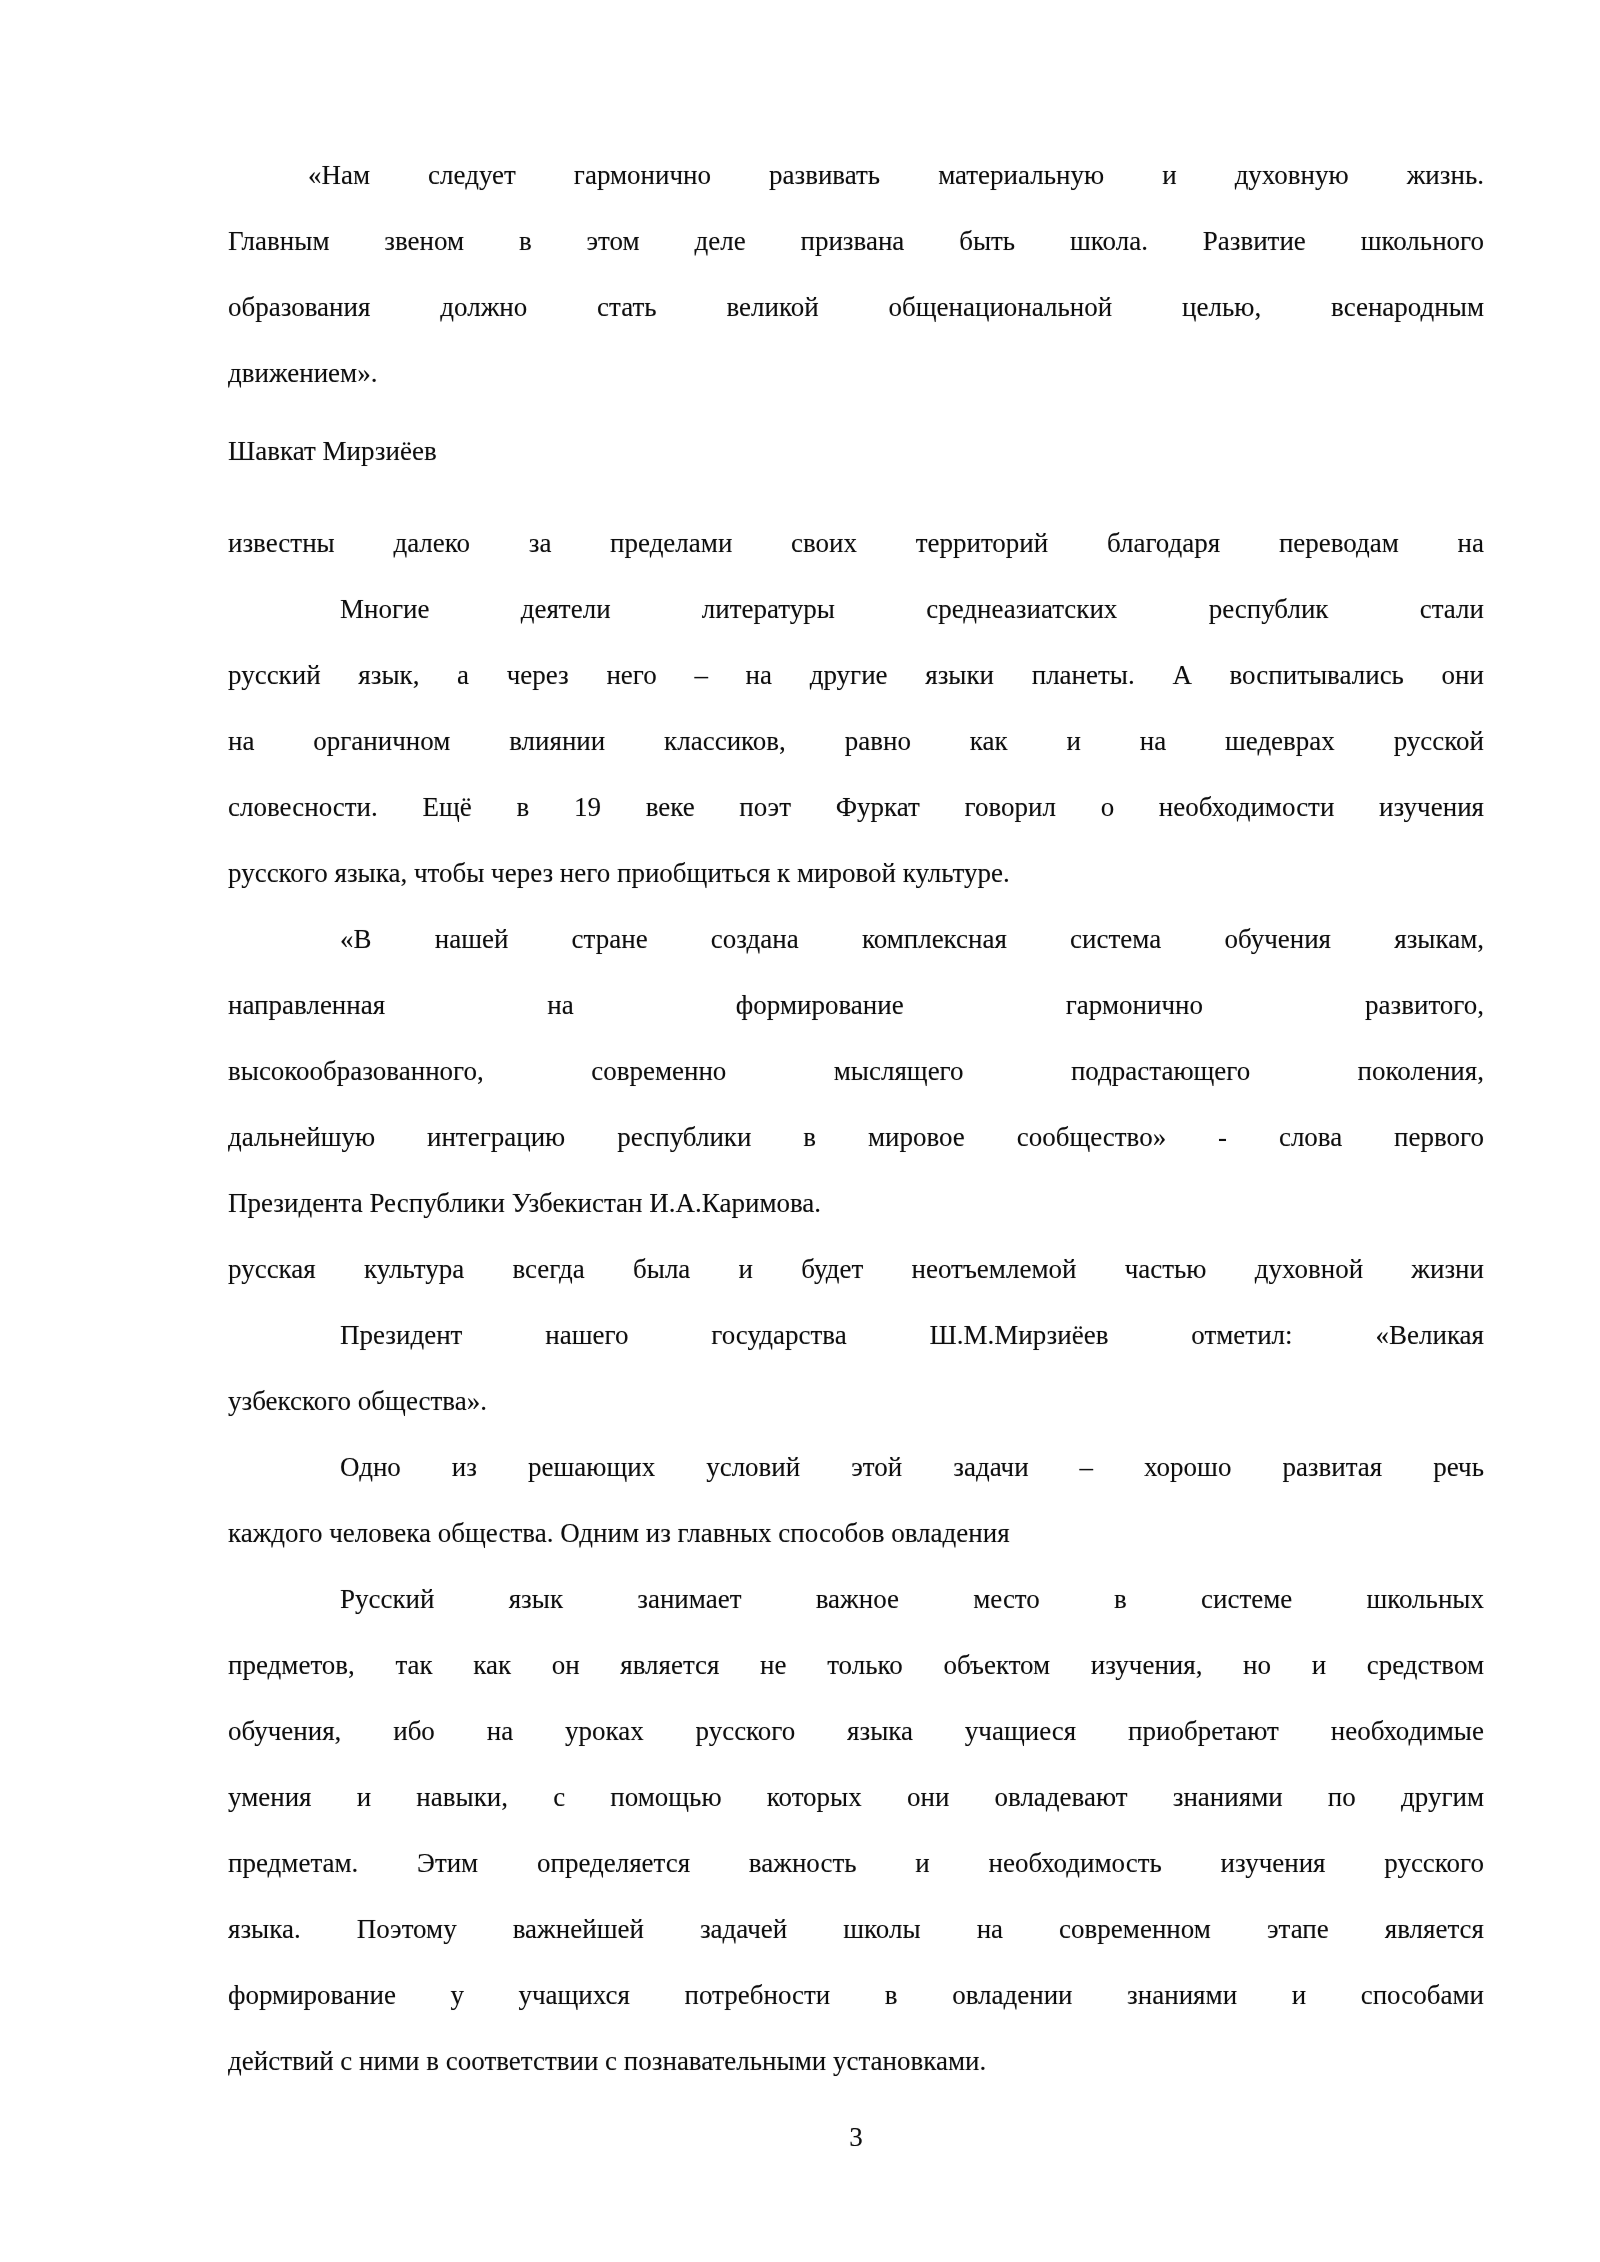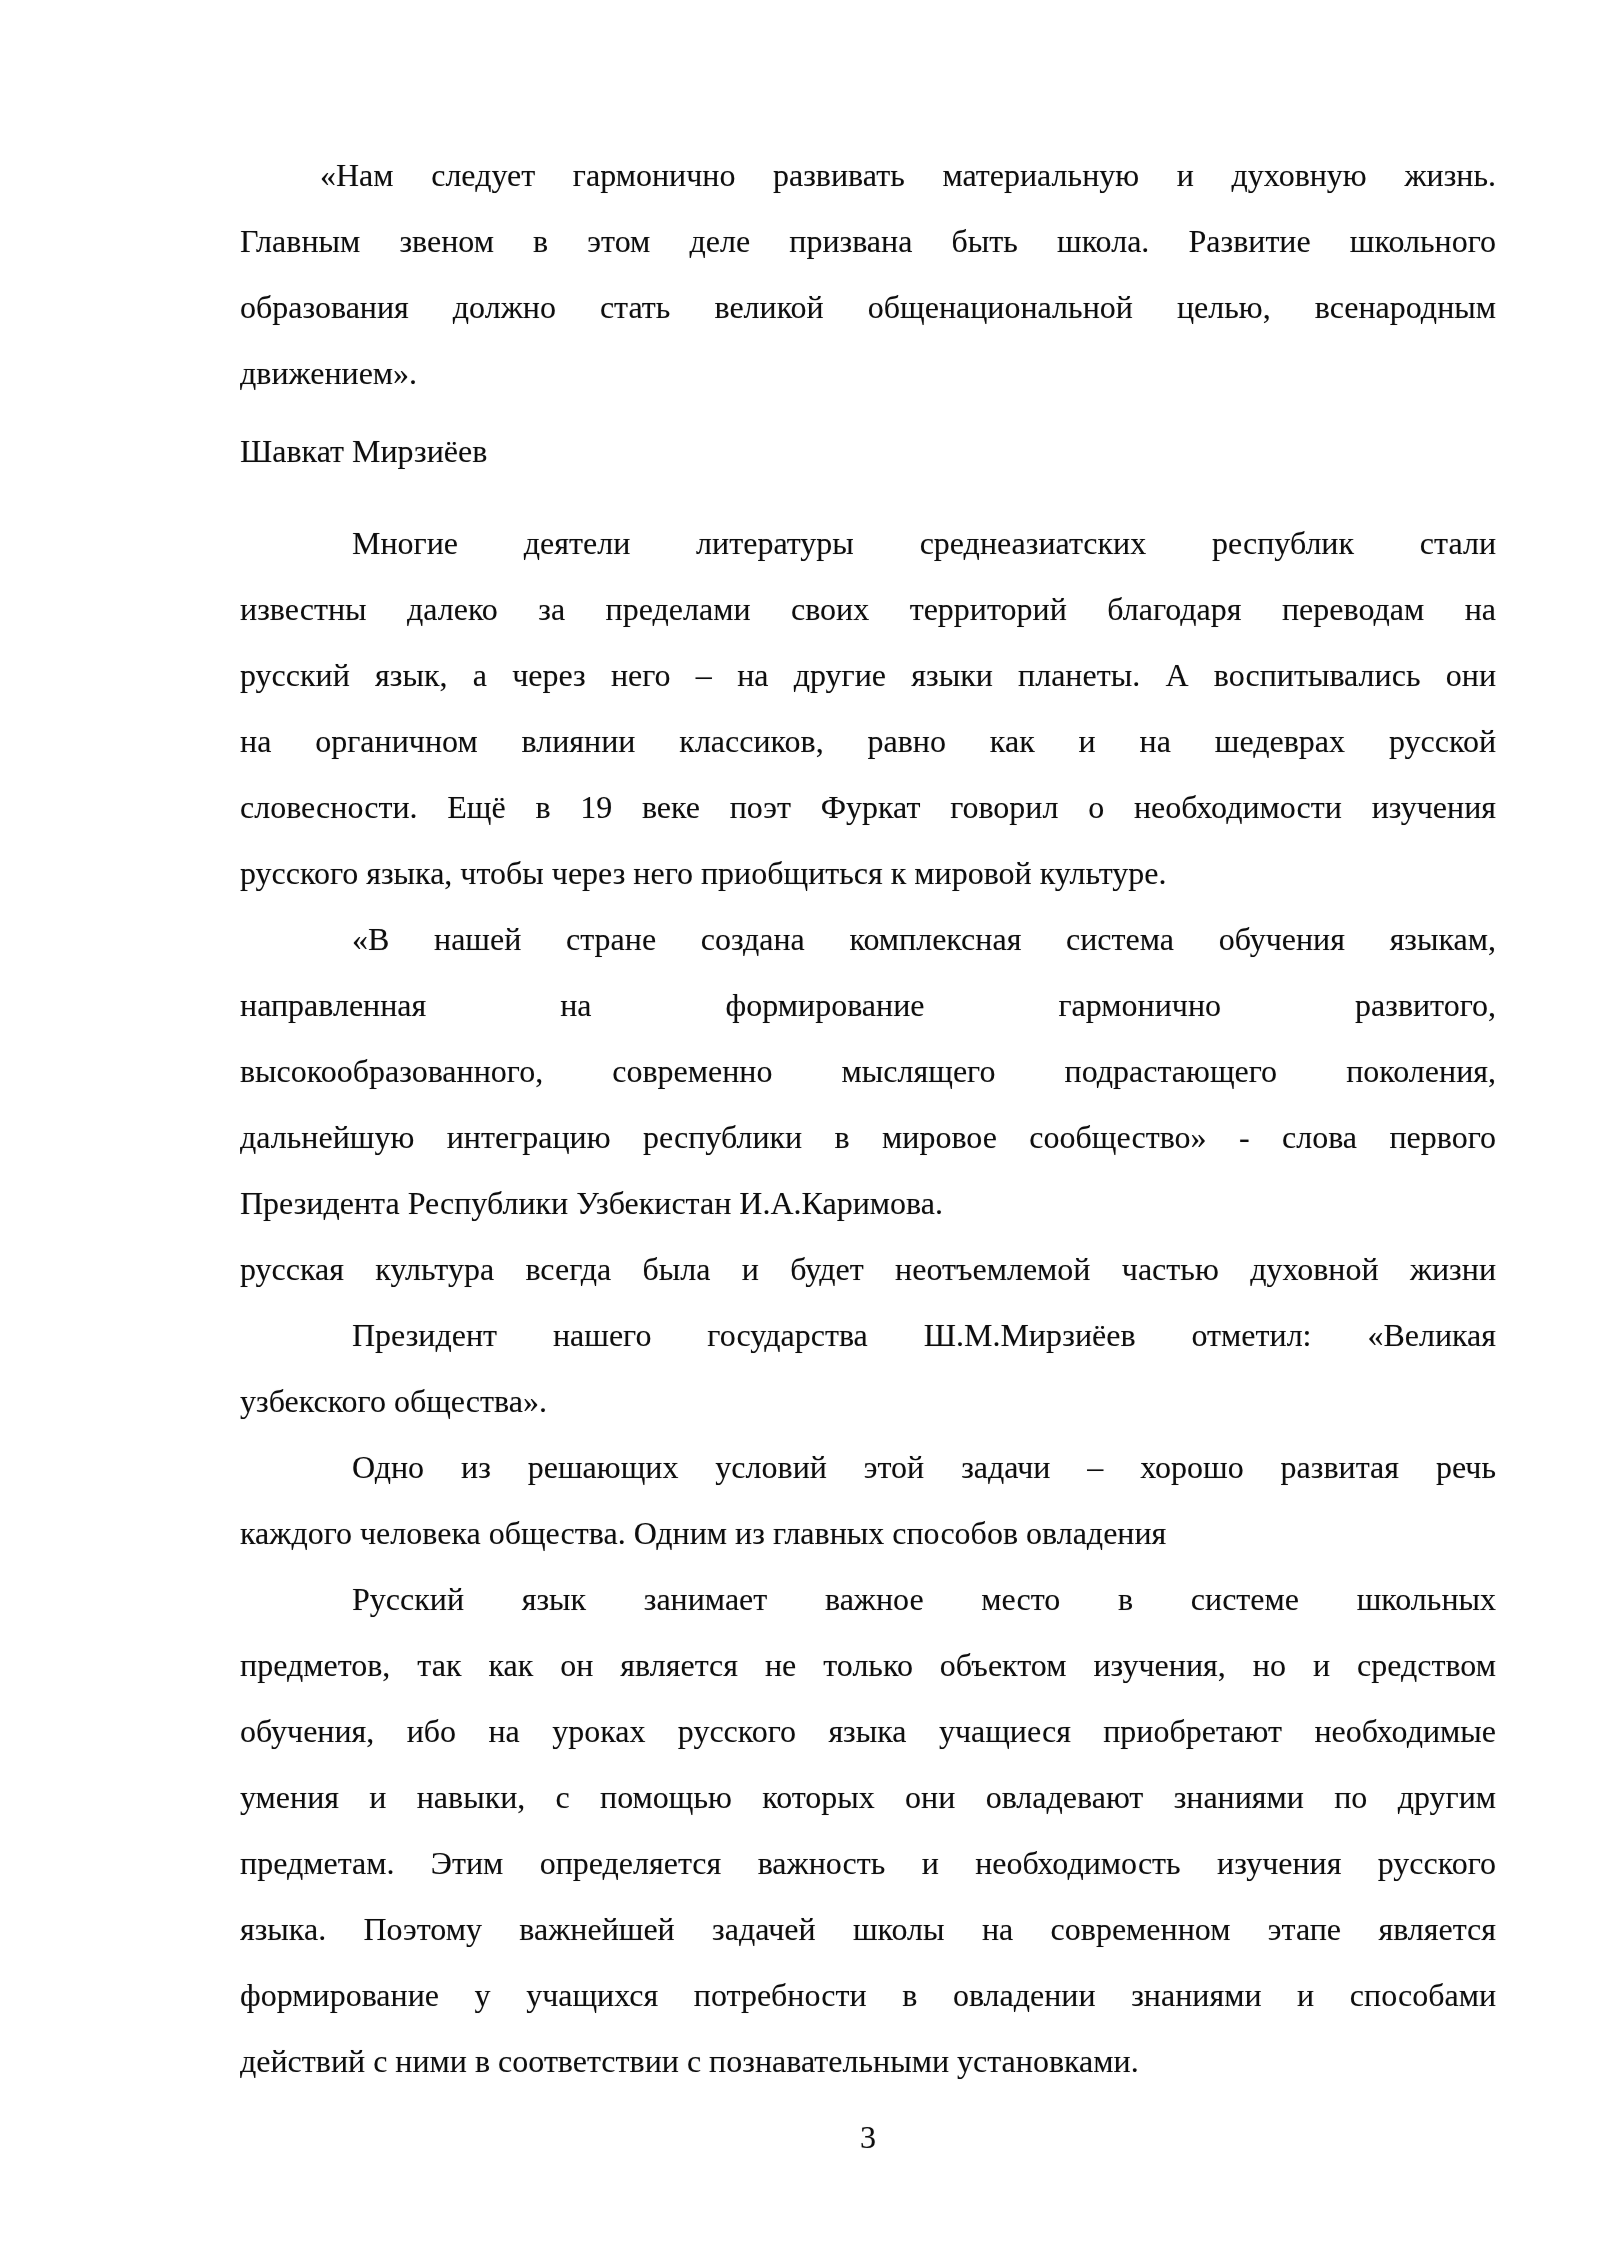--- a/index.html
+++ b/index.html
@@ -19,24 +19,24 @@
     position: absolute;
     left: 0;
     top: 0;
     width: 1600px;
     height: 2262px;
     background: #ffffff;
     overflow: hidden;
   }
   .content {
     position: absolute;
-    left: 240px;
+    left: 228px;
     top: 142px;
     width: 1256px;
-    font-size: 32px;
+    font-size: 27px;
     line-height: 66px;
     text-shadow: 0 0 1px rgba(0,0,0,0.25);
   }
   .para { margin: 0; }
   .line {
     text-align: justify;
     text-align-last: justify;
     white-space: normal;
     height: 66px;
     overflow: hidden;
@@ -70,22 +70,22 @@
     <div class="para">
       <div class="line indent-quote">«Нам следует гармонично развивать материальную и духовную жизнь.</div>
       <div class="line">Главным звеном в этом деле призвана быть школа. Развитие школьного</div>
       <div class="line">образования должно стать великой общенациональной целью, всенародным</div>
       <div class="line last">движением».</div>
     </div>
 
     <div class="signature">Шавкат Мирзиёев</div>
 
     <div class="para">
+      <div class="line">известны далеко за пределами своих территорий благодаря переводам на</div>
       <div class="line indent">Многие деятели литературы среднеазиатских республик стали</div>
-      <div class="line">известны далеко за пределами своих территорий благодаря переводам на</div>
       <div class="line">русский язык, а через него – на другие языки планеты. А воспитывались они</div>
       <div class="line">на органичном влиянии классиков, равно как и на шедеврах русской</div>
       <div class="line">словесности. Ещё в 19 веке поэт Фуркат говорил о необходимости изучения</div>
       <div class="line last">русского языка, чтобы через него приобщиться к мировой культуре.</div>
     </div>
 
     <div class="para">
       <div class="line indent">«В нашей стране создана комплексная система обучения языкам,</div>
       <div class="line">направленная на формирование гармонично развитого,</div>
       <div class="line">высокообразованного, современно мыслящего подрастающего поколения,</div>

